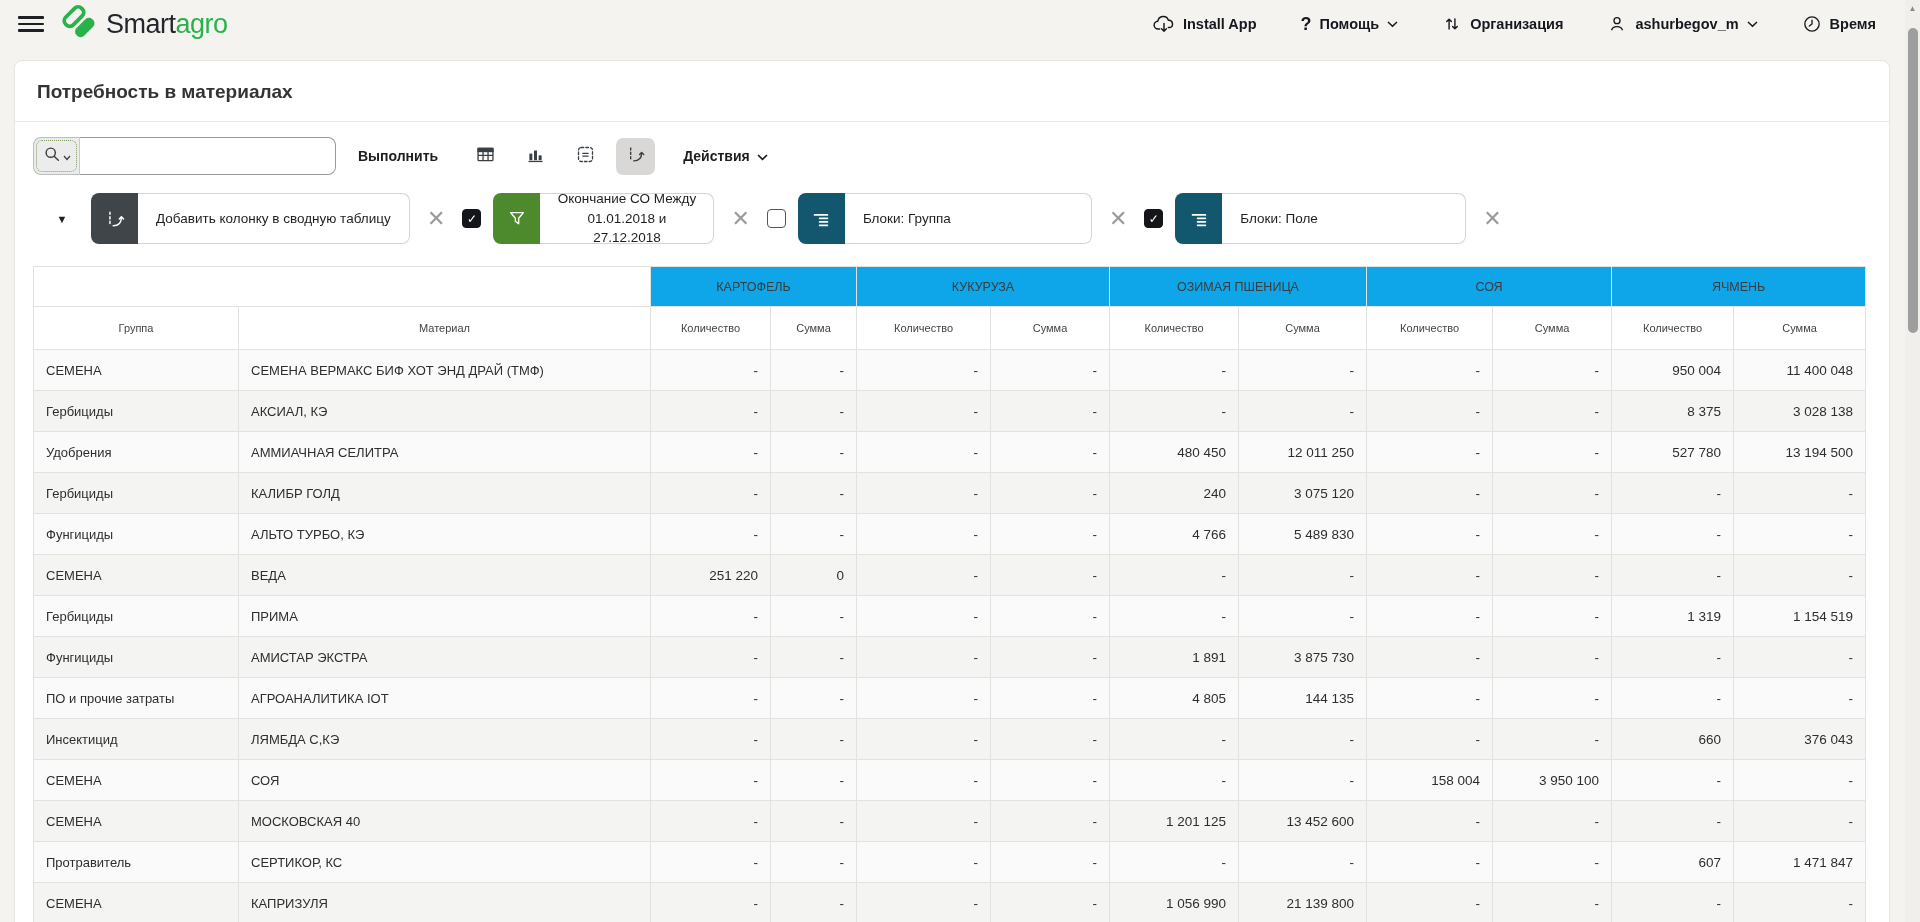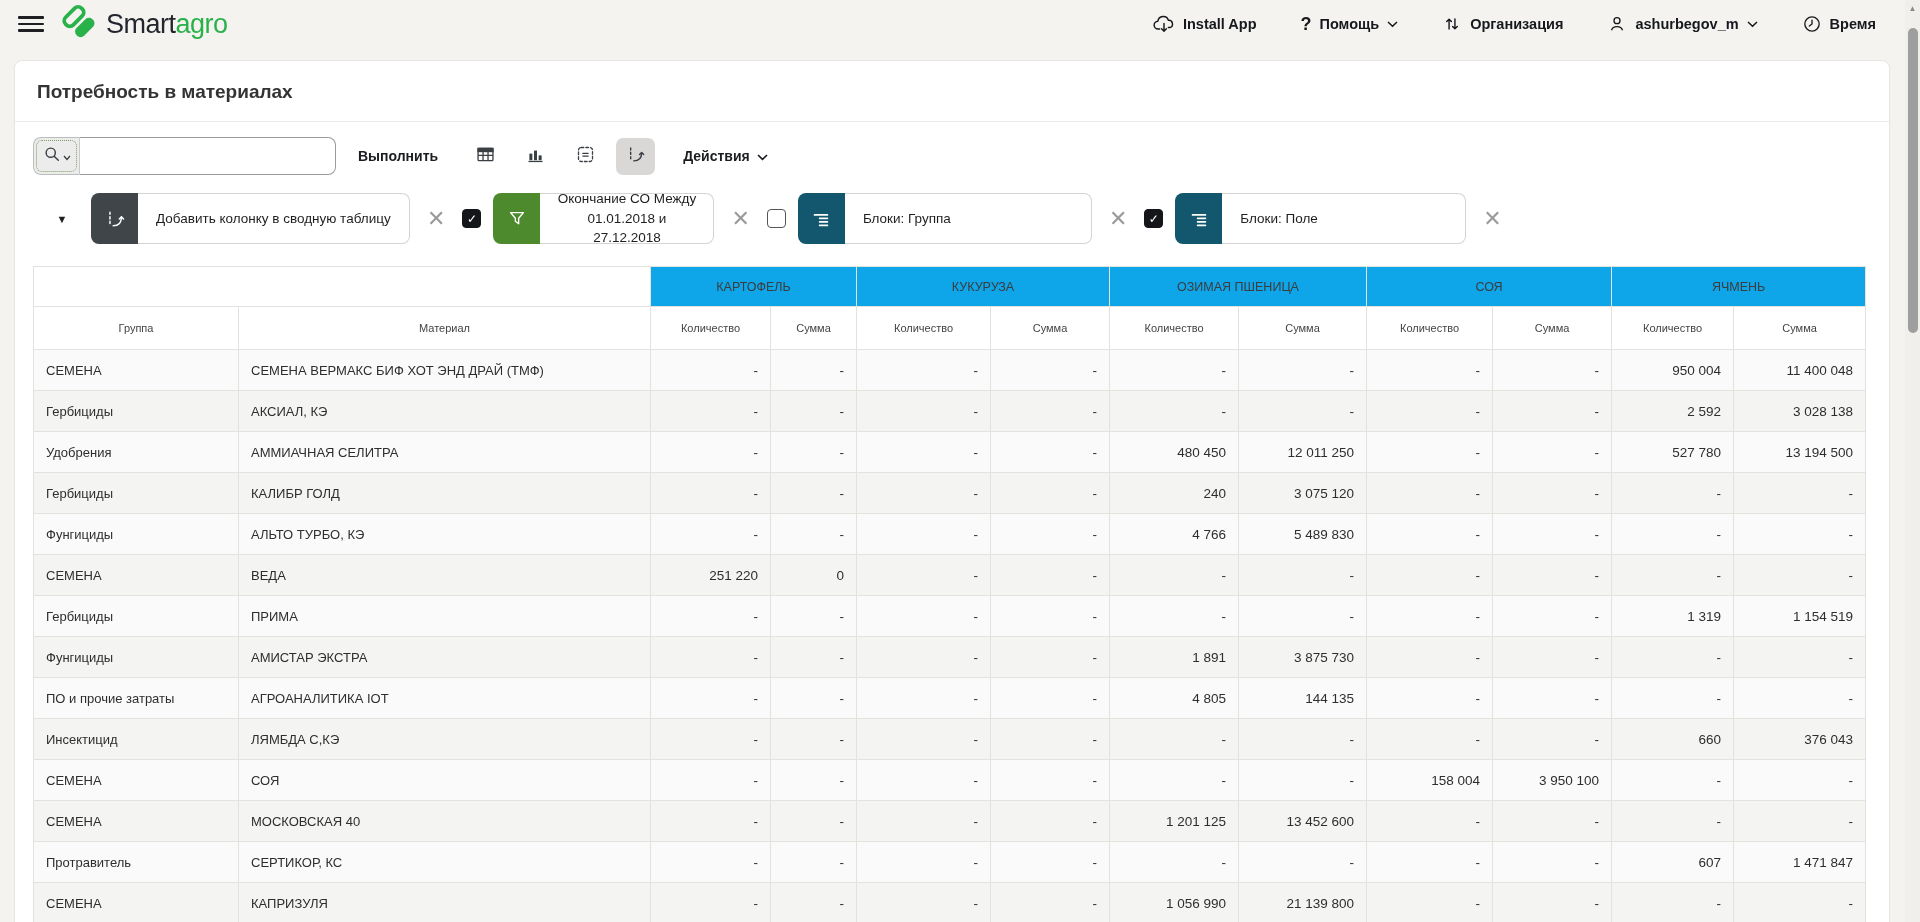--- a/index.html
+++ b/index.html
@@ -327,21 +327,21 @@
             <td class="cell-group">Гербициды</td>
             <td class="cell-material">АКСИАЛ, КЭ</td>
             <td class="cell-num">-</td>
             <td class="cell-num">-</td>
             <td class="cell-num">-</td>
             <td class="cell-num">-</td>
             <td class="cell-num">-</td>
             <td class="cell-num">-</td>
             <td class="cell-num">-</td>
             <td class="cell-num">-</td>
-            <td class="cell-num">2 592</td>
+            <td class="cell-num">8 375</td>
             <td class="cell-num">3 028 138</td>
           </tr>
           <tr>
             <td class="cell-group">Удобрения</td>
             <td class="cell-material">АММИАЧНАЯ СЕЛИТРА</td>
             <td class="cell-num">-</td>
             <td class="cell-num">-</td>
             <td class="cell-num">-</td>
             <td class="cell-num">-</td>
             <td class="cell-num">480 450</td>

